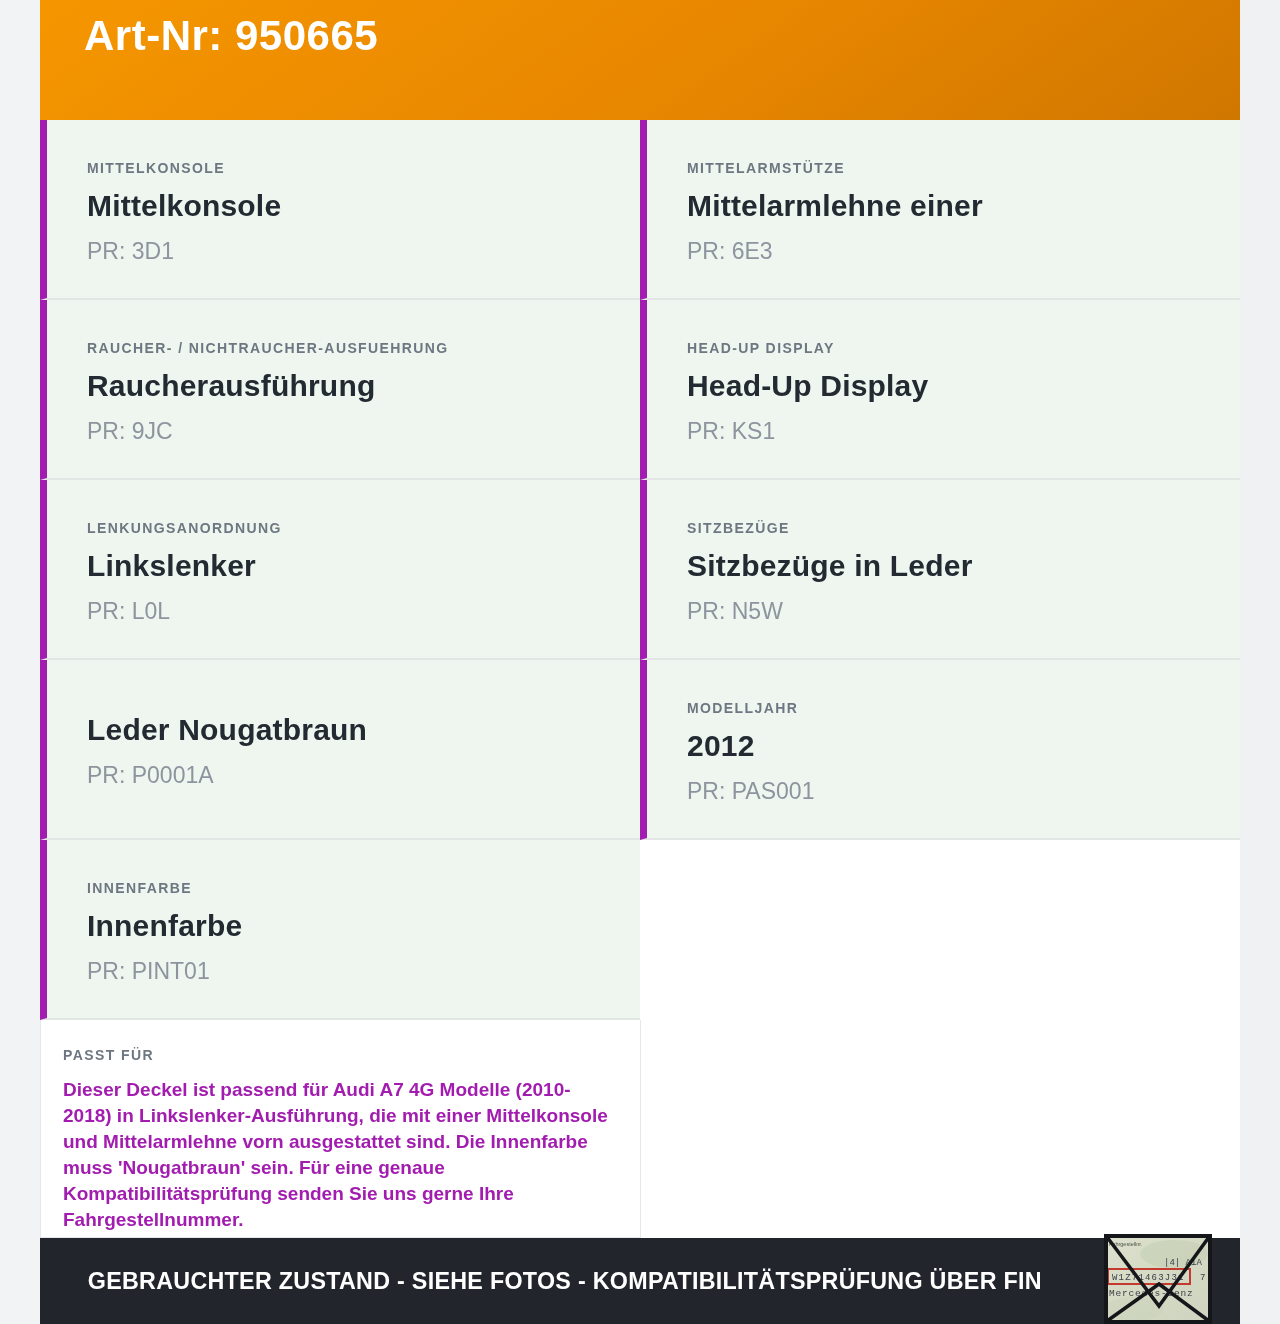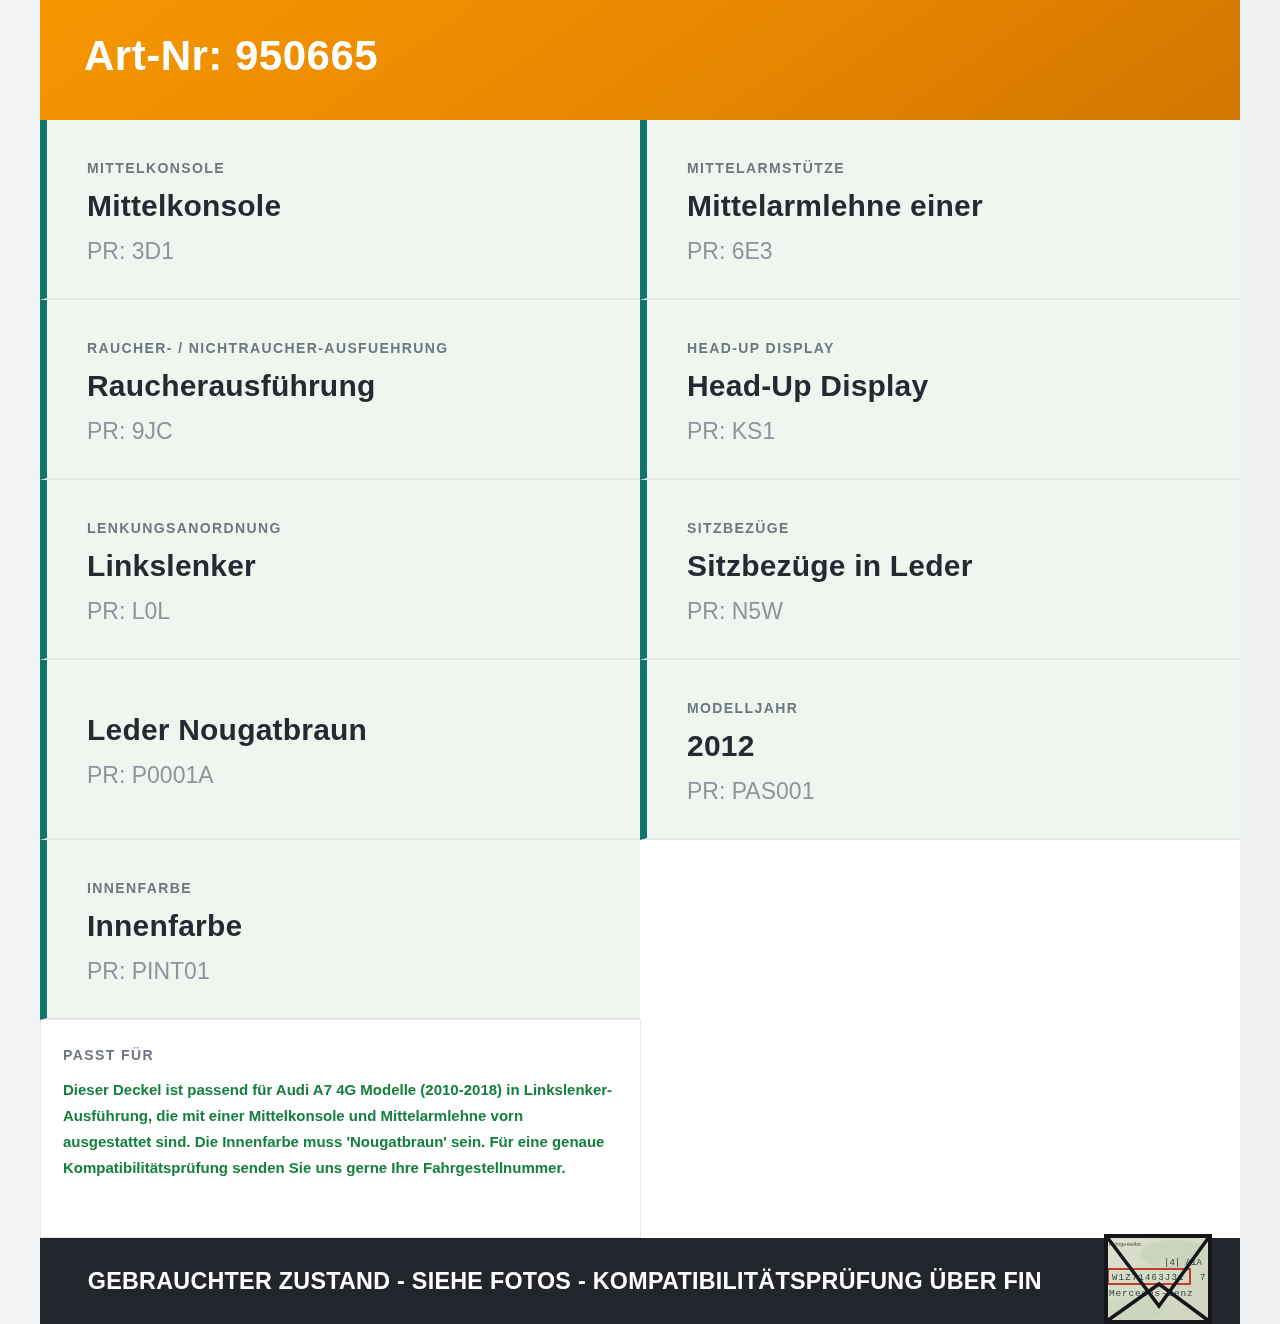--- a/index.html
+++ b/index.html
@@ -11,32 +11,32 @@
   }
   .page {
     position: absolute; left: 40px; top: 0;
     width: 1200px; height: 1324px;
     background: #ffffff;
   }
   
   .banner {
     height: 120px;
     background: linear-gradient(145deg, #f59600 0%, #e88700 55%, #d07700 100%);
-    display: flex; align-items: center;
-    padding: 1px 44px 10px 44px;
+    display: flex; align-items: flex-start;
+    padding: 12px 44px 10px 44px;
   }
   .banner h1 {
     color: #ffffff; font-size: 42px; font-weight: 800; letter-spacing: 0.5px;
   }
   
   .grid .row { display: flex; }
   .card {
     width: 600px; height: 180px;
     background: #eef6ef;
-    border-left: 7px solid #0f766e;
+    border-left: 7px solid #a21caf;
     border-bottom: 2px solid #e2e6e4;
     padding: 40px 30px 0 40px;
   }
   .cell-empty { width: 600px; height: 180px; background: #ffffff; }
   .card .label, .fit-card .label {
     font-size: 14px; font-weight: 700; letter-spacing: 1.4px;
     color: #6e7781; text-transform: uppercase;
   }
   .card .title {
     margin-top: 13px;
@@ -48,21 +48,21 @@
   }
   
   .fit-card {
     width: 601px; height: 218px;
     background: #ffffff;
     border: 1px solid #e5e8ea; border-top: none;
     padding: 27px 26px 16px 22px;
   }
   .fit-card .note {
     margin-top: 14px;
-    font-size: 15px; line-height: 26px; font-weight: 700; color: #15803d;
+    font-size: 19px; line-height: 26px; font-weight: 700; color: #a21caf;
     max-width: 572px;
   }
   
   .footer {
     position: relative;
     height: 86px;
     background: #22262c;
     display: flex; align-items: center; justify-content: center;
     padding-right: 150px;
   }

